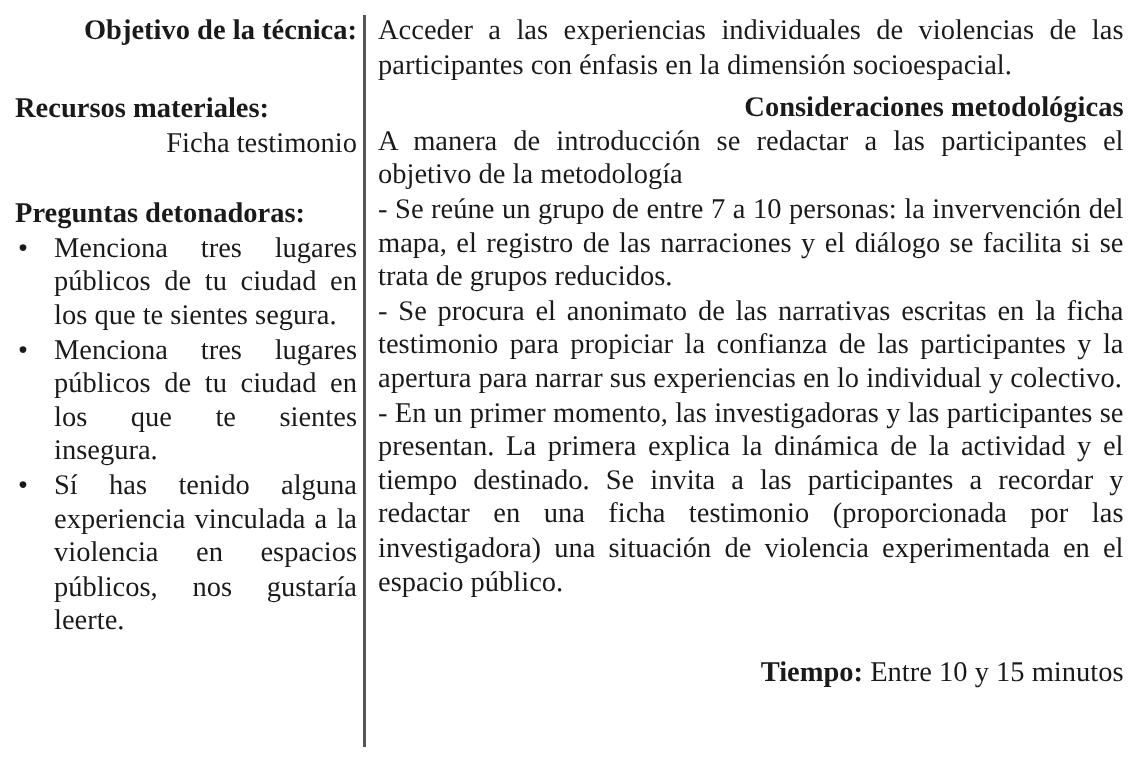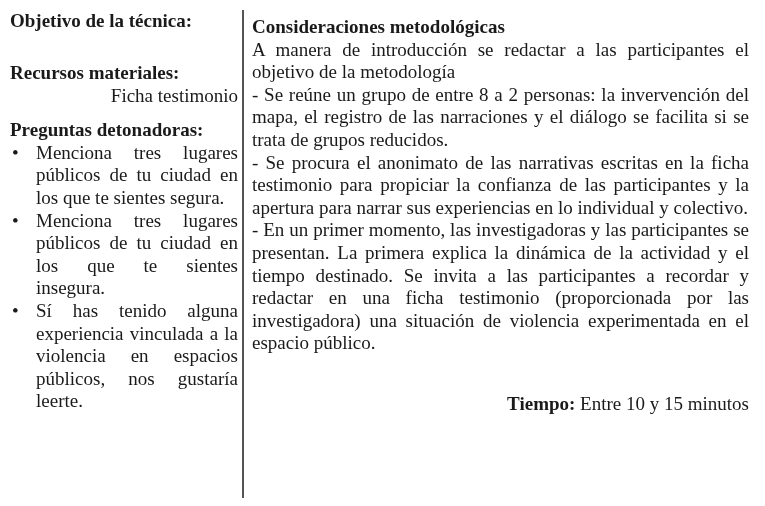--- a/index.html
+++ b/index.html
@@ -14,33 +14,33 @@
     position: absolute; left: 10px; top: 10px; width: 228px;
   }
   .divider {
     position: absolute; left: 242px; top: 10px; width: 2px; height: 488px;
     background: #555;
   }
   .right {
     position: absolute; left: 252px; top: 10px; width: 497px;
   }
   .label { font-weight: bold; }
-  .row-obj { height: 48px; }
+  .row-obj { height: 48px; text-align: right; }
   .row-rec { margin-top: 4px; }
   .ficha { text-align: right; }
-  .row-preg { margin-top: 12px; }
+  .row-preg { margin-top: 25px; }
   ul.bullets { list-style: none; margin: 0; padding: 0; }
   ul.bullets li {
     position: relative; padding-left: 26px; text-align: justify;
   }
   ul.bullets li::before {
     content: "•"; position: absolute; left: 2px; top: 0;
   }
   .justify { text-align: justify; }
-  .cons-title { text-align: left; font-weight: bold; margin-top: 6px; }
+  .cons-title { text-align: right; font-weight: bold; margin-top: 6px; }
   .p { text-align: justify; }
   .tiempo { text-align: right; margin-top: 38px; }
 </style>
 </head>
 <body>
 
 <div class="left">
   <div class="row-obj">
     <span class="label">Objetivo de la técnica:</span>
   </div>
@@ -50,22 +50,23 @@
   <ul class="bullets">
     <li>Menciona tres lugares públicos de tu ciudad en los que te sientes segura.</li>
     <li>Menciona tres lugares públicos de tu ciudad en los que te sientes insegura.</li>
     <li>Sí has tenido alguna experiencia vinculada a la violencia en espacios públicos, nos gustaría leerte.</li>
   </ul>
 </div>
 
 <div class="divider"></div>
 
 <div class="right">
+  <div class="justify">Acceder a las experiencias individuales de violencias de las participantes con énfasis en la dimensión socioespacial.</div>
   <div class="cons-title">Consideraciones metodológicas</div>
   <div class="p">A manera de introducción se redactar a las participantes el objetivo de la metodología</div>
-  <div class="p">- Se reúne un grupo de entre 8 a 2 personas: la invervención del mapa, el registro de las narraciones y el diálogo se facilita si se trata de  grupos reducidos.</div>
+  <div class="p">- Se reúne un grupo de entre 7 a 10 personas: la invervención del mapa, el registro de las narraciones y el diálogo se facilita si se trata de  grupos reducidos.</div>
   <div class="p">- Se procura el anonimato de las narrativas escritas en la ficha testimonio para propiciar la confianza de las participantes y la apertura para narrar sus experiencias en lo individual y colectivo.</div>
   <div class="p">- En un primer momento, las investigadoras y las participantes se presentan. La primera explica la dinámica de la actividad y el tiempo destinado.  Se invita a las participantes a recordar y redactar en una ficha testimonio (proporcionada por las investigadora) una situación de violencia experimentada en el espacio público.</div>
   <div class="tiempo">
     <span class="label">Tiempo:</span>
     <span>Entre 10 y 15 minutos</span>
   </div>
 </div>
 
 </body></html>

